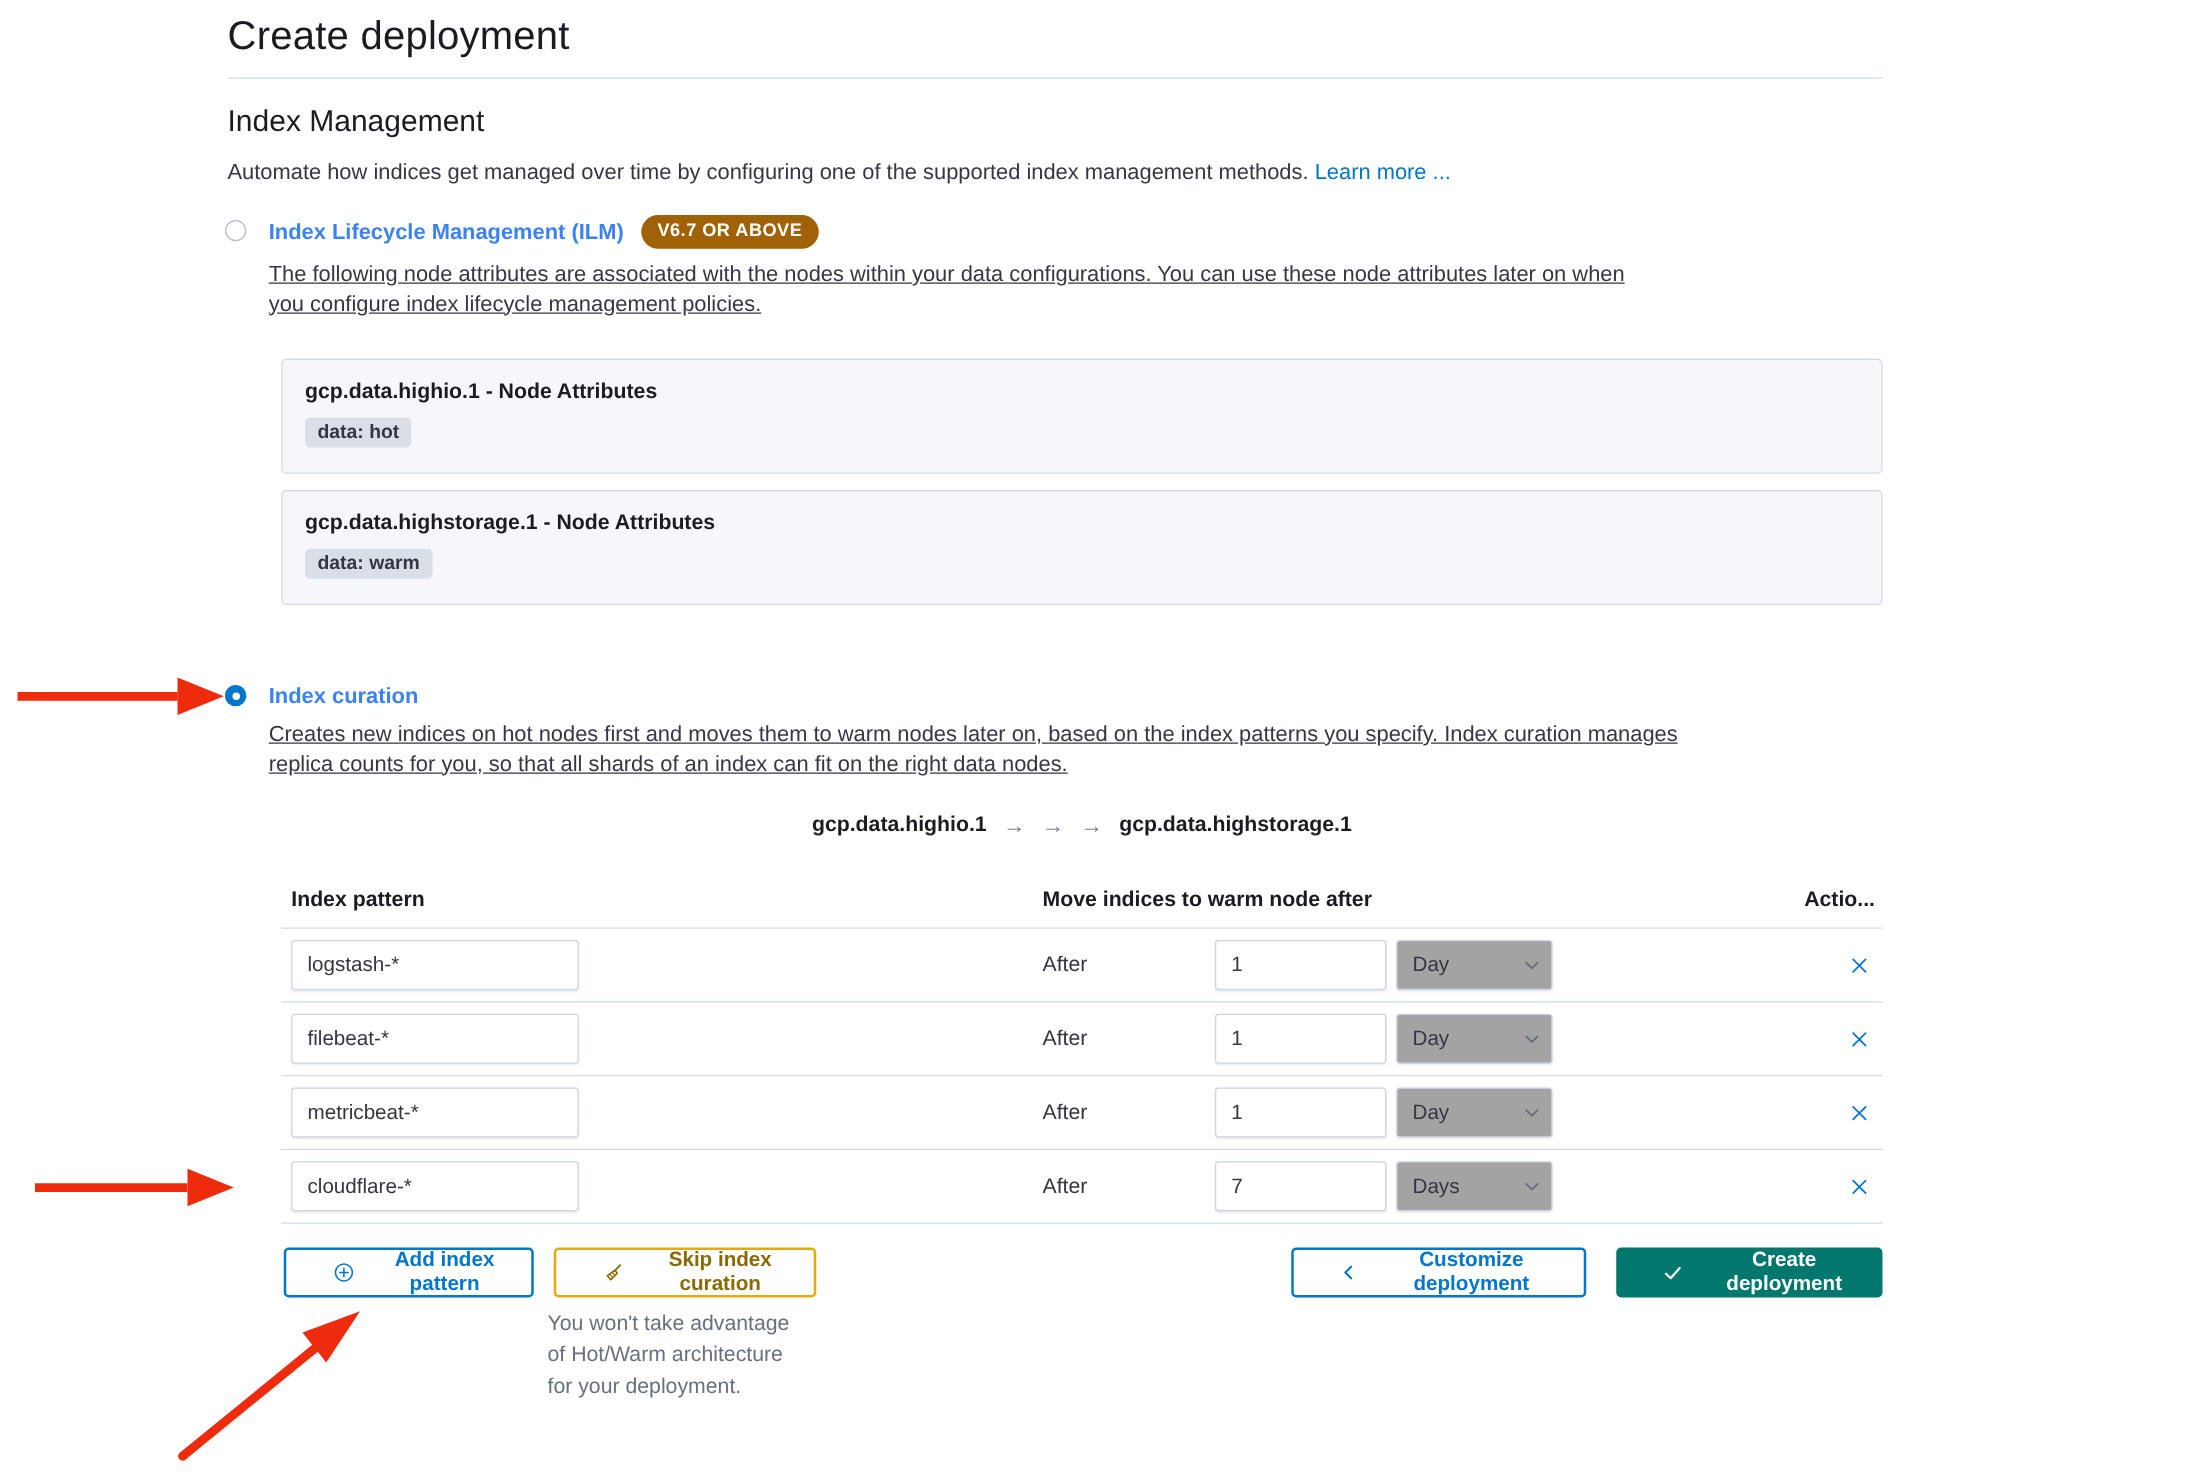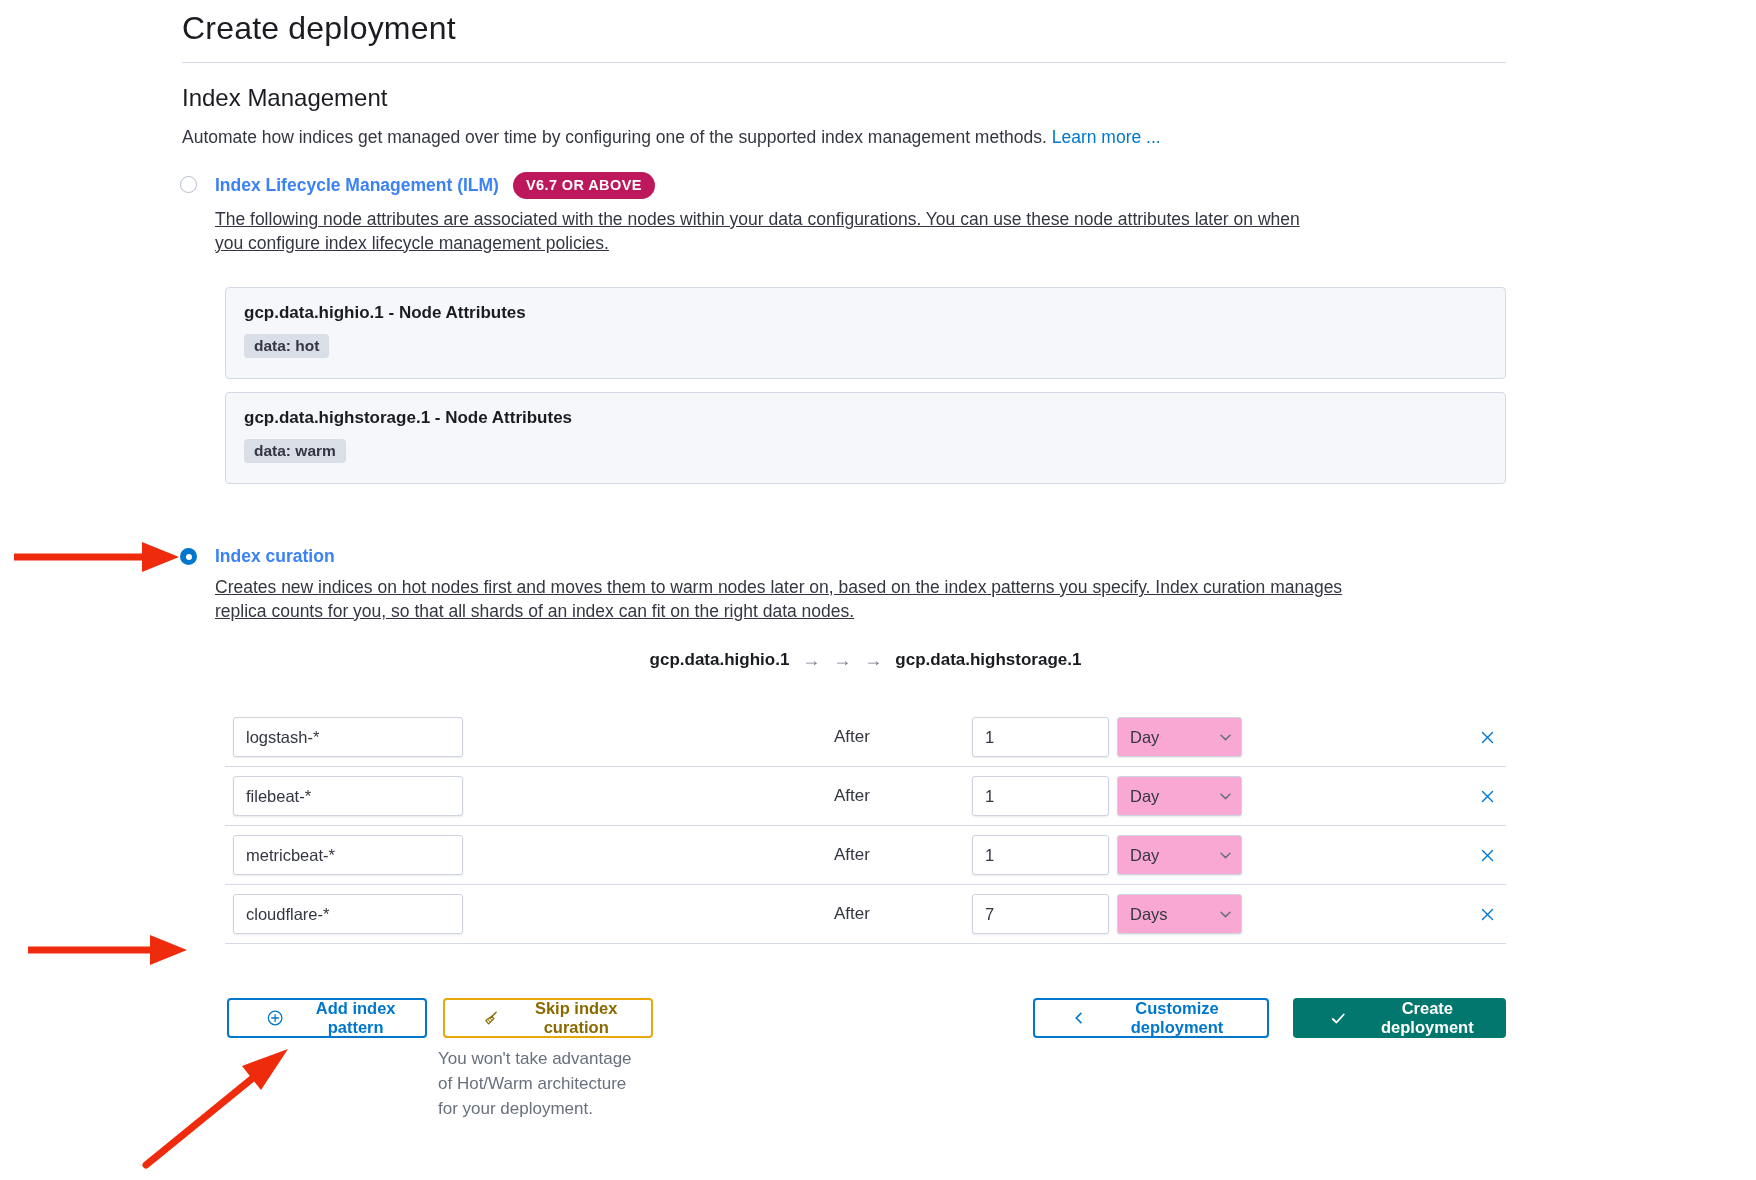--- a/index.html
+++ b/index.html
@@ -20,21 +20,21 @@
   .link{color:#0077cc;cursor:pointer;text-decoration:none;}
 
   
   .radio{width:17px;height:17px;border-radius:50%;box-sizing:border-box;}
   .radio.unchecked{border:1.5px solid #b4bdcc;background:#fff;}
   .radio.checked{background:#0077cc;display:flex;align-items:center;justify-content:center;}
   .radio.checked .dot{width:6px;height:6px;border-radius:50%;background:#fff;}
 
   .option-label-row{display:flex;align-items:center;gap:14px;}
   .option-label{font-size:17.5px;font-weight:700;color:#3b82f6;}
-  .badge-pill{background:#be185d;color:#fff;font-size:14.5px;font-weight:700;
+  .badge-pill{background:#a16207;color:#fff;font-size:14.5px;font-weight:700;
     padding:4px 13px;border-radius:15px;letter-spacing:.4px;line-height:1.3;}
   .option-desc{font-size:17.5px;line-height:23.5px;color:#343741;text-decoration:underline;}
 
   
   .node-panel{left:225px;width:1281px;height:92px;box-sizing:border-box;background:#f5f7fa;
     border:1px solid #d3dae6;border-radius:4px;padding:15px 18px;}
   .node-panel-title{font-size:17px;font-weight:700;color:#1a1c21;}
   .chip{display:inline-block;margin-top:11px;background:#d9dee7;color:#343741;
     font-size:15.5px;font-weight:600;padding:3px 10px;border-radius:4px;}
 
@@ -49,21 +49,21 @@
   .t-row{position:relative;height:58px;border-bottom:1px solid #d3dae6;}
   .h-pattern{position:absolute;left:8px;top:2px;}
   .h-move{position:absolute;left:609px;top:2px;}
   .h-actions{position:absolute;right:6px;top:2px;}
   .cell-after{position:absolute;left:609px;top:0;height:58px;display:flex;align-items:center;font-size:17px;color:#343741;}
   .text-input{position:absolute;left:8px;top:9px;width:230px;height:40px;box-sizing:border-box;
     border:1px solid #ced3de;border-radius:3px;background:#fff;padding:0 12px;font-size:16.5px;
     color:#343741;font-family:inherit;box-shadow:0 1px 2px rgba(128,140,160,.18);}
   .num-input{left:747px;width:137px;}
   .unit-select{position:absolute;left:892px;top:9px;width:125px;height:40px;box-sizing:border-box;
-    border:1px solid #ced3de;border-radius:3px;background:#f9a8d4;display:flex;align-items:center;
+    border:1px solid #ced3de;border-radius:3px;background:#a3a3a3;display:flex;align-items:center;
     justify-content:space-between;padding:0 10px 0 12px;font-size:16.5px;color:#343741;
     box-shadow:0 1px 2px rgba(128,140,160,.18);cursor:pointer;}
   .remove-btn{position:absolute;left:1248px;top:17px;width:28px;height:24px;display:flex;
     align-items:center;justify-content:center;background:none;border:none;cursor:pointer;padding:0;}
 
   
   .btn{position:absolute;top:998px;height:40px;box-sizing:border-box;border-radius:4px;
     display:flex;align-items:center;justify-content:flex-end;gap:9px;font-size:16.5px;font-weight:600;
     font-family:inherit;cursor:pointer;background:#fff;padding-left:38px;}
   .btn-blue-outline{border:2px solid #0077cc;color:#0077cc;}
@@ -118,20 +118,25 @@
 
   <div class="abs flow-row">
     <span class="flow-node">gcp.data.highio.1</span>
     <span class="flow-arrow">→</span>
     <span class="flow-arrow">→</span>
     <span class="flow-arrow">→</span>
     <span class="flow-node">gcp.data.highstorage.1</span>
   </div>
 
   <div class="abs curation-table">
+    <div class="t-header">
+      <span class="h-pattern">Index pattern</span>
+      <span class="h-move">Move indices to warm node after</span>
+      <span class="h-actions">Actio...</span>
+    </div>
 
     <div class="t-row">
       <input class="text-input" value="logstash-*" style="">
       <span class="cell-after">After</span>
       <input class="text-input num-input" value="1" style="">
       <div class="unit-select">
         <span>Day</span>
         <svg width="11" height="7" viewBox="0 0 11 7">
           <path d="M1 1.2 L5.5 5.6 L10 1.2" stroke="#69707d" stroke-width="1.5" fill="none" stroke-linecap="round"></path>
         </svg>

